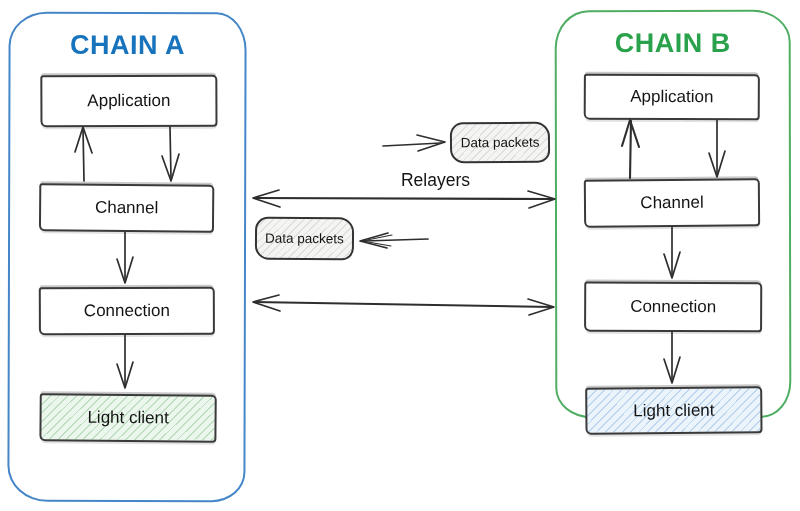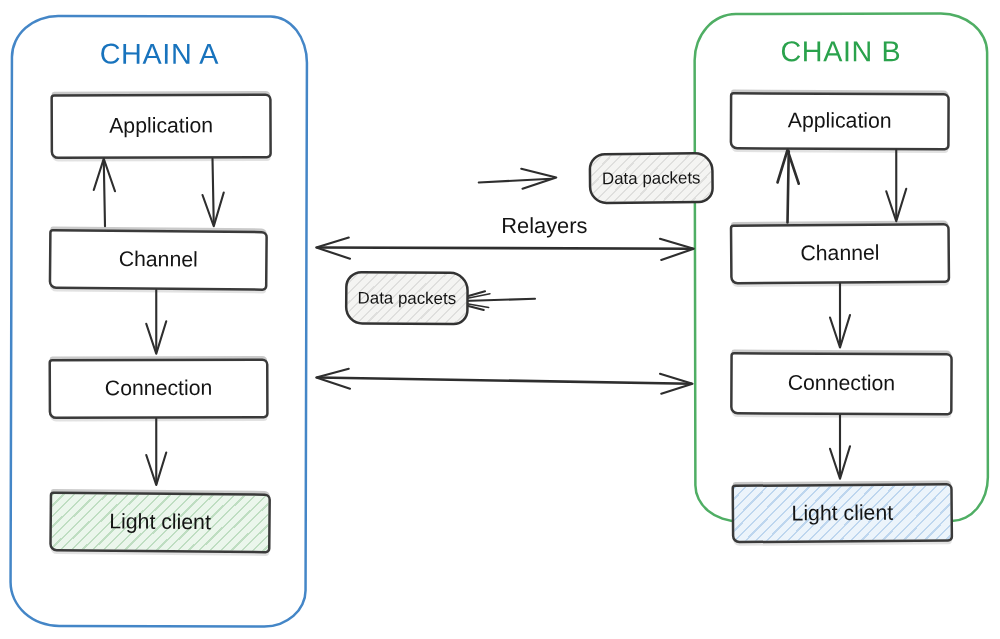--- a/index.html
+++ b/index.html
@@ -18,21 +18,21 @@
     transform:rotate(0.15deg);
   }
   .chain-b {
     left:555px; top:10px; width:236px; height:408px;
     border:2px solid #4fae64;
     border-radius:34px 38px 30px 36px / 38px 32px 36px 30px;
     transform:rotate(-0.1deg);
   }
   .chain-title {
     position:absolute; top:16px; left:0; width:100%;
-    text-align:center; font-size:23px; font-weight:normal; letter-spacing:0.5px;
+    text-align:center; font-size:27px; font-weight:bold; letter-spacing:0.5px;
   }
   .chain-a .chain-title { color:#1873bd; }
   .chain-b .chain-title { color:#2aa24c; }
 
   
   .node {
     position:absolute; box-sizing:border-box; background:#ffffff;
     border:2px solid #3a3a3a; border-radius:3px 5px 4px 6px;
     display:flex; align-items:center; justify-content:center;
     font-size:17px; color:#141414;
@@ -56,21 +56,21 @@
                   background:#ecf4fb;
                   background-image:repeating-linear-gradient(135deg, rgba(92,151,212,0.32) 0 1.3px, transparent 1.3px 6px); }
 
   
   .packet {
     position:absolute; box-sizing:border-box;
     border:2px solid #333333; border-radius:13px 15px 12px 14px;
     background:#f4f4f2;
     background-image:repeating-linear-gradient(135deg, rgba(70,70,70,0.12) 0 1.2px, transparent 1.2px 5.5px);
     display:flex; align-items:center; justify-content:center;
-    font-size:13.5px; color:#141414; z-index:6;margin-left:21px;
+    font-size:13.5px; color:#141414; z-index:6;
   }
   .packet-top    { left:450px; top:122px; width:100px; height:41px; transform:rotate(-0.5deg); }
   .packet-bottom { left:255px; top:217px; width:99px;  height:43px; transform:rotate(0.4deg); }
 
   .relayers-label {
     position:absolute; left:340px; top:170px; width:130px;
     text-align:right; font-size:17.5px; color:#141414; z-index:6;
   }
 
   svg.arrows { position:absolute; left:0; top:0; z-index:5; pointer-events:none; }

